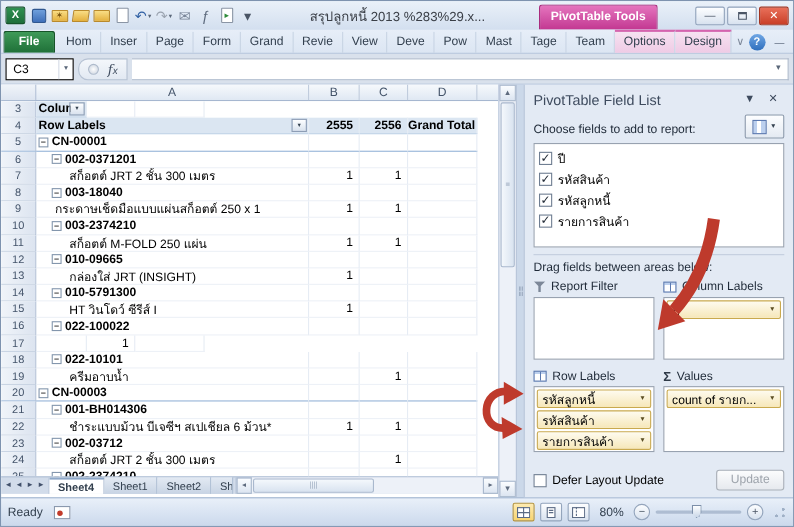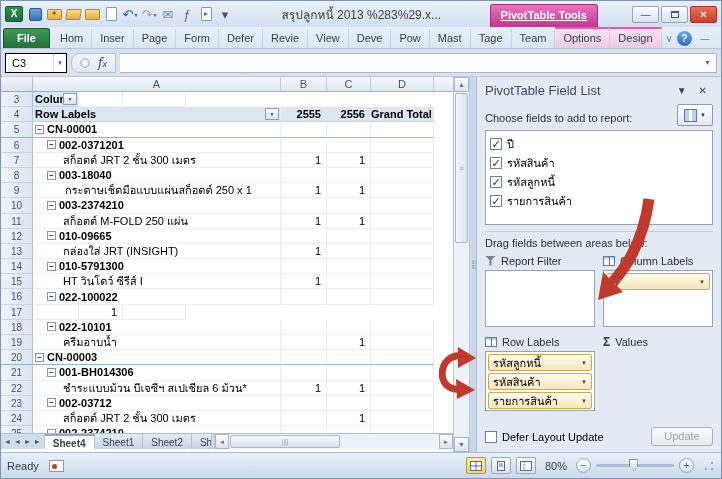--- a/index.html
+++ b/index.html
@@ -12,21 +12,21 @@
   .qat{display:flex;align-items:center;gap:3px;}
   .qat-ico{height:18px;min-width:16px;display:flex;align-items:center;justify-content:center;position:relative;}
   .qat-caret{font-size:6px;color:#5A6779;margin-left:1px;}
   .k-save{width:13px;height:13px;background:linear-gradient(#6FA0DC,#3E6FB9);border:1px solid #2F578F;border-radius:2px;}
   .k-folderstar,.k-folder,.k-folder-open{width:15px;height:11px;background:linear-gradient(#F9DD85,#E4B13E);border:1px solid #B98A2C;border-radius:1px;}
   .k-folder-open{transform:skewX(-8deg);}
   .k-doc,.k-doc-send{width:11px;height:14px;background:#fff;border:1px solid #8A95A5;border-radius:1px;}
   .ico-overlay{position:absolute;font-size:8px;line-height:8px;}
   .g-ic{font-size:13px;line-height:13px;}
   .ttl{flex:1;text-align:center;font-size:12px;color:#3A3F47;white-space:nowrap;overflow:hidden;}
-  .ctx-tools{background:linear-gradient(#E575BE,#C23791);border:1px solid #A92B7D;border-bottom:none;border-radius:3px 3px 0 0;color:#fff;font-size:11px;font-weight:bold;padding:4px 10px 6px;margin-right:34px;align-self:flex-end;text-decoration:underline;}
+  .ctx-tools{background:linear-gradient(#E575BE,#C23791);border:1px solid #A92B7D;border-bottom:none;border-radius:3px 3px 0 0;color:#fff;font-size:11px;font-weight:bold;padding:4px 10px 6px;margin-right:34px;align-self:flex-end;}
   .winbtns{display:flex;gap:2px;align-items:center;}
   .wbtn{width:27px;height:17px;border:1px solid #93A4BC;border-radius:2px;background:linear-gradient(#FDFEFF,#D8E2EF);display:flex;align-items:center;justify-content:center;font-size:10px;color:#4A5565;}
   .wbtn.close{background:linear-gradient(#E9705A,#C93F28);border-color:#A33420;color:#fff;font-weight:bold;}
   .maxglyph{width:8px;height:7px;border:1px solid #4A5565;border-top-width:2px;}
 
   
   .tabrow{height:22px;background:linear-gradient(#E7EEF8,#DCE6F3);display:flex;align-items:flex-end;padding-left:2px;flex:none;border-bottom:1px solid #B9C8DE;}
   .rtab{font-size:11px;color:#33404F;padding:3px 8px 4px;white-space:nowrap;border-right:1px solid #C8D4E4;}
   .rtab.file{background:linear-gradient(#3F9A58,#1F7038);color:#fff;font-weight:bold;border:1px solid #165428;border-bottom:none;border-radius:3px 3px 0 0;padding:3px 13px 4px;margin-right:2px;}
   .rtab.ctx{background:linear-gradient(#F6E2F1,#EFCBE5);border-top:2px solid #D564AE;}
@@ -185,21 +185,21 @@
     </div>
   </div>
 
   <div class="tabrow">
     <span id="ribbontabs" style="display:flex;align-items:flex-end;">
         <span class="rtab file">File</span>
         <span class="rtab">Hom</span>
         <span class="rtab">Inser</span>
         <span class="rtab">Page</span>
         <span class="rtab">Form</span>
-        <span class="rtab">Defer</span>
+        <span class="rtab">Grand</span>
         <span class="rtab">Revie</span>
         <span class="rtab">View</span>
         <span class="rtab">Deve</span>
         <span class="rtab">Pow</span>
         <span class="rtab">Mast</span>
         <span class="rtab">Tage</span>
         <span class="rtab">Team</span>
         <span class="rtab ctx">Options</span>
         <span class="rtab ctx">Design</span>
       </span>
@@ -301,21 +301,21 @@
               <div class="cell bold" style="width: 248px; padding-left: 14px;">
                 <span class="collapsebox">−</span>
                 <span>003-18040</span>
               </div>
               <div class="cell num" style="width: 46px;"></div>
               <div class="cell num" style="width: 44px;"></div>
               <div class="cell" style="width: 63px;"></div>
             </div>
             <div class="grow">
               <div class="rn">9</div>
-              <div class="cell" style="width: 248px; padding-left: 32px;">
+              <div class="cell" style="width: 248px; padding-left: 17px;">
                 <span>กระดาษเช็ดมือแบบแผ่นสก็อตต์ 250 x 1</span>
               </div>
               <div class="cell num" style="width: 46px;">
                 <span>1</span>
               </div>
               <div class="cell num" style="width: 44px;">
                 <span>1</span>
               </div>
               <div class="cell" style="width: 63px;"></div>
             </div>
@@ -582,20 +582,26 @@
             <span class="pill">
               <span class="plbl">รหัสลูกหนี้</span>
               <span class="dd">▼</span>
             </span>
             <span class="pill">
               <span class="plbl">รหัสสินค้า</span>
               <span class="dd">▼</span>
             </span>
             <span class="pill">
               <span class="plbl">รายการสินค้า</span>
+              <span class="dd">▼</span>
+            </span>
+          </div>
+        <div class="abox tall" id="box-values">
+            <span class="pill">
+              <span class="plbl">count of รายก...</span>
               <span class="dd">▼</span>
             </span>
           </div>
       </div>
       <div class="deferrow">
         <span class="cb"></span>
         <span>Defer Layout Update</span>
         <span class="updbtn">Update</span>
       </div>
     </div>

